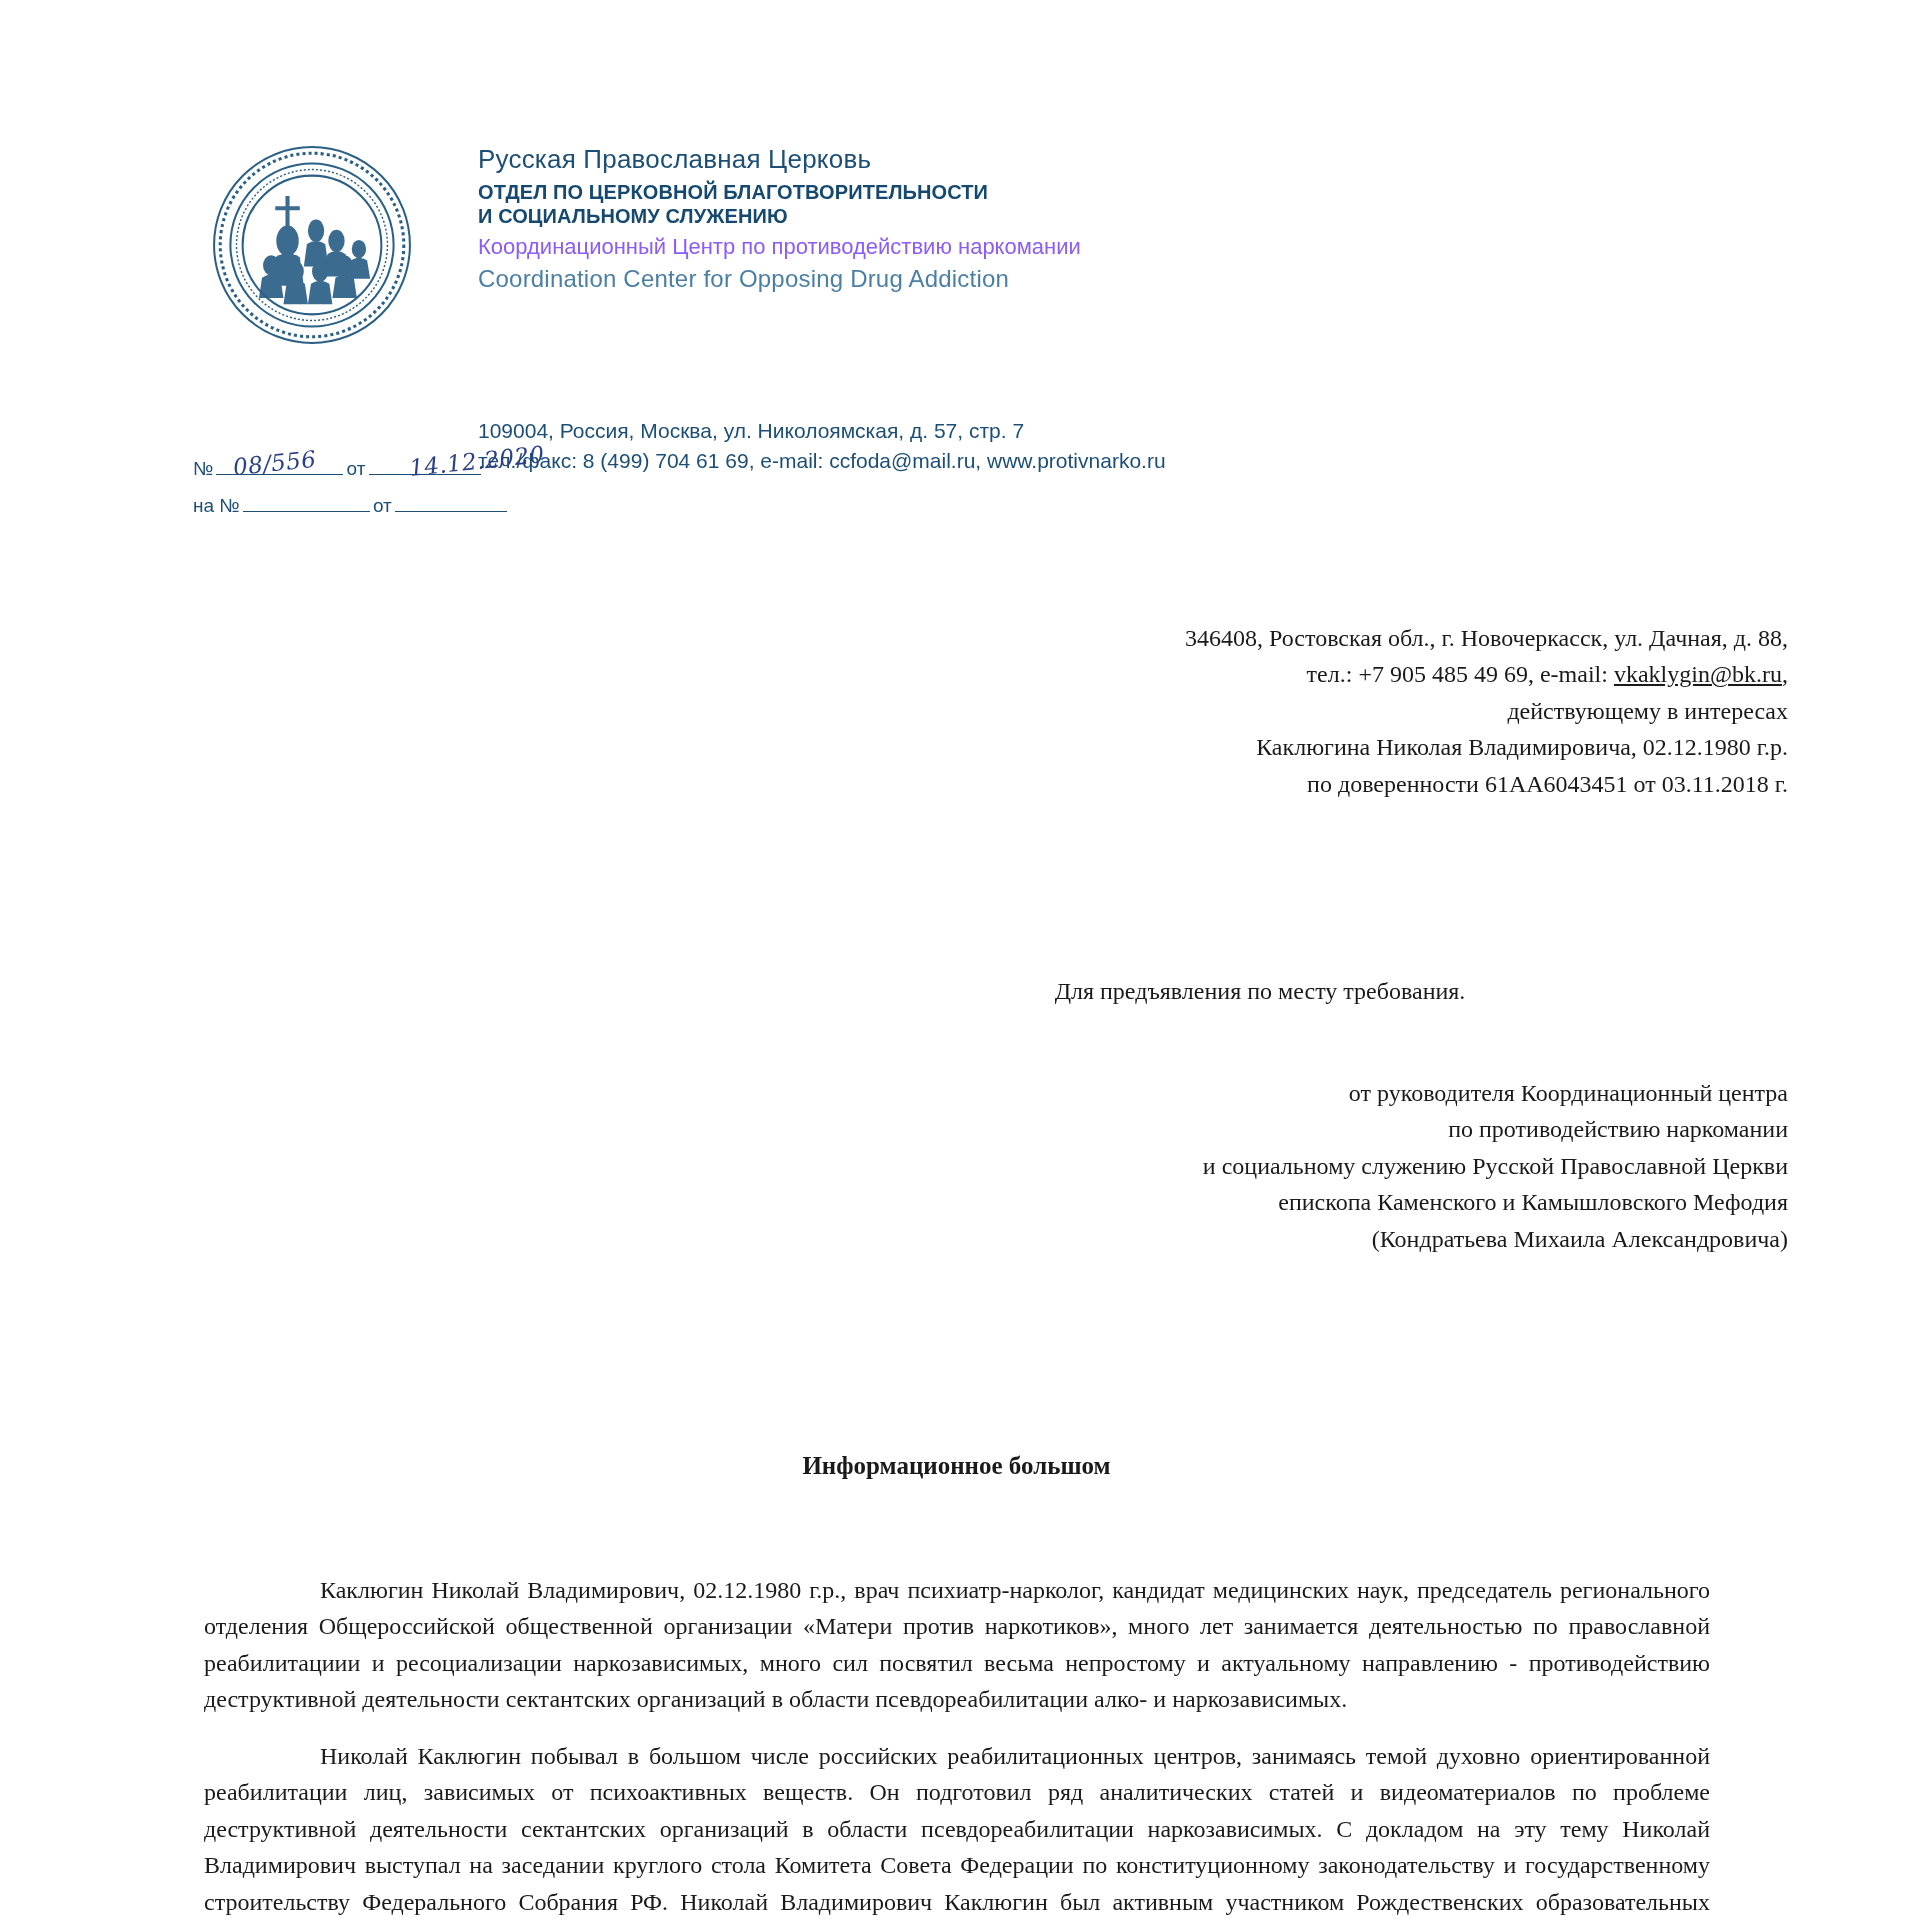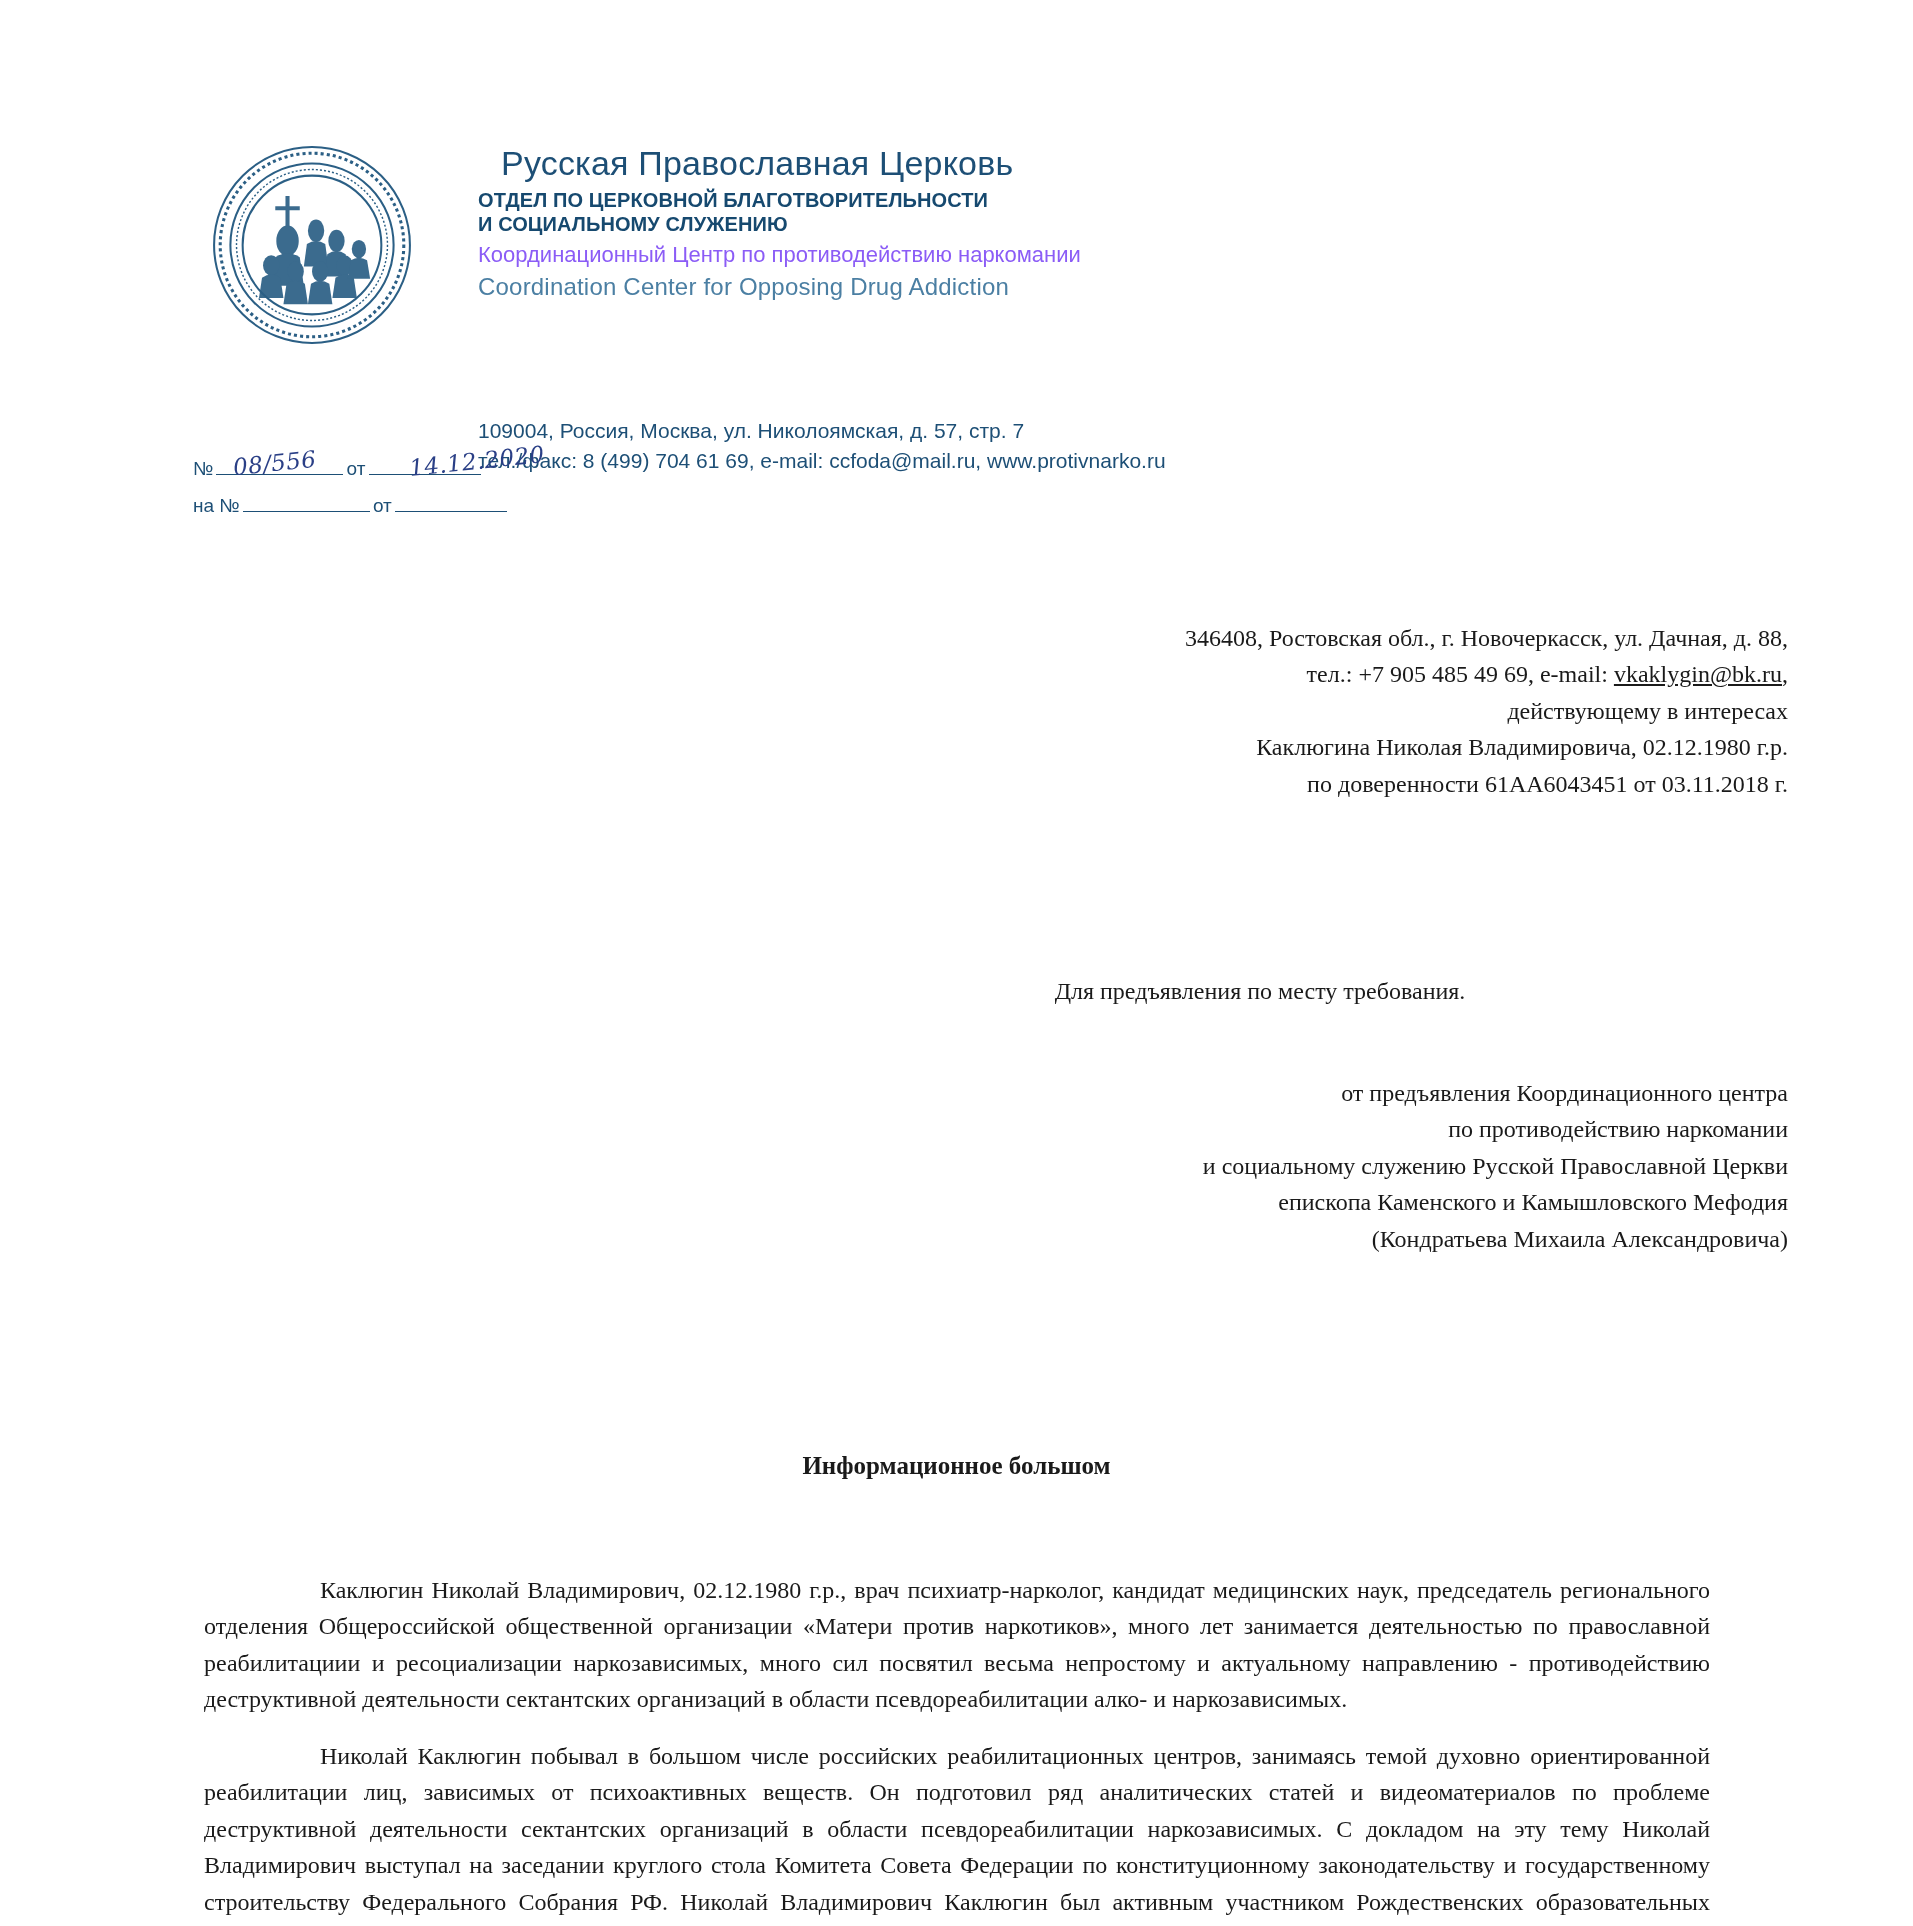--- a/index.html
+++ b/index.html
@@ -38,25 +38,24 @@
 
   .lh-text {
     position: absolute;
     left: 478px;
     top: 144px;
     width: 1194px;
     font-family: "Liberation Sans", sans-serif;
     color: #1d4f76;
   }
   .lh-line1 {
-    font-size: 34px;
+    font-size: 26px;
     letter-spacing: 0.2px;
     color: #1d4f76;
     margin-bottom: 6.2px;
-    margin-left: 23px;
   }
   .lh-line2 {
     font-size: 20px;
     font-weight: bold;
     letter-spacing: 0.1px;
     line-height: 1.17;
     color: #16496f;
   }
   .lh-line3 {
     font-size: 22px;
@@ -254,21 +253,21 @@
     <div>346408, Ростовская обл., г. Новочеркасск, ул. Дачная, д. 88,</div>
     <div><span>тел.: +7 905 485 49 69, e-mail: </span><a href="#">vkaklygin@bk.ru</a><span>,</span></div>
     <div>действующему в интересах</div>
     <div>Каклюгина Николая Владимировича, 02.12.1980 г.р.</div>
     <div>по доверенности 61АА6043451 от 03.11.2018 г.</div>
   </div>
 
   <div class="forplace">Для предъявления по месту требования.</div>
 
   <div class="fromblock">
-    <div>от предъявления Координационного центра</div>
+    <div>от руководителя Координационный центра</div>
     <div>по противодействию наркомании</div>
     <div>и социальному служению Русской Православной Церкви</div>
     <div>епископа Каменского и Камышловского Мефодия</div>
     <div>(Кондратьева Михаила Александровича)</div>
   </div>
 
   <div class="doc-title">Информационное большом</div>
 
   <div class="body-text">
     <p>Каклюгин Николай Владимирович, 02.12.1980 г.р., врач психиатр-нарколог, кандидат медицинских наук, председатель регионального отделения Общероссийской общественной организации «Матери против наркотиков», много лет занимается деятельностью по православной реабилитациии и ресоциализации наркозависимых, много сил посвятил весьма непростому и актуальному направлению - противодействию деструктивной деятельности сектантских организаций в области псевдореабилитации алко- и наркозависимых.</p>

